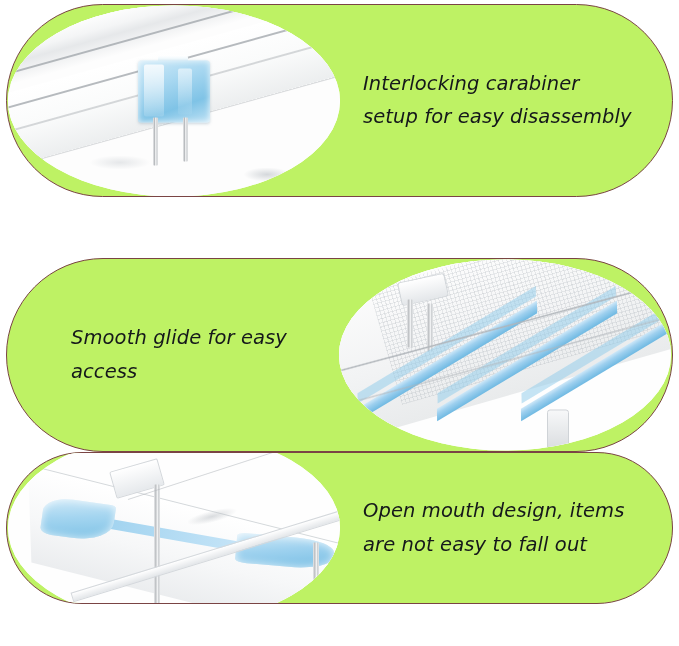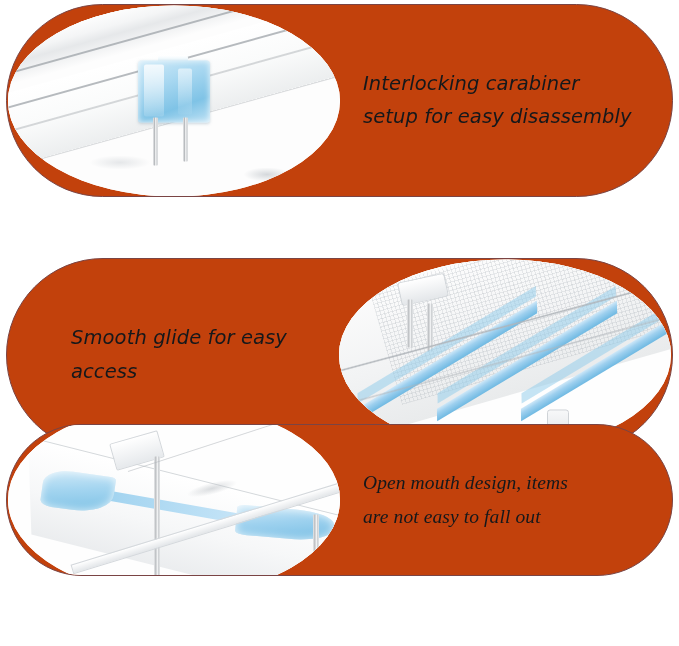--- a/index.html
+++ b/index.html
@@ -22,26 +22,26 @@
     height: 646px;
   }
 
   .panel {
     position: absolute;
     left: 6px;
     width: 667px;
     border: 1.1px solid #7a4444;
     border-radius: 100px;
     box-sizing: border-box;
-    background: #c2410c;
+    background: #bef264;
     overflow: hidden;
   }
   .panel-1 { top: 4px;   height: 193px; }
   .panel-2 { top: 226px; height: 194px; margin-top: 32px; }
-  .panel-3 { top: 424px; height: 152px; font-family: Liberation Serif, serif; }
+  .panel-3 { top: 452px; height: 152px; }
 
   
   .photo {
     position: absolute;
     top: 50%;
     transform: translateY(-50%);
     width: 332px;
     height: 191px;
     border-radius: 50%;
     overflow: hidden;

